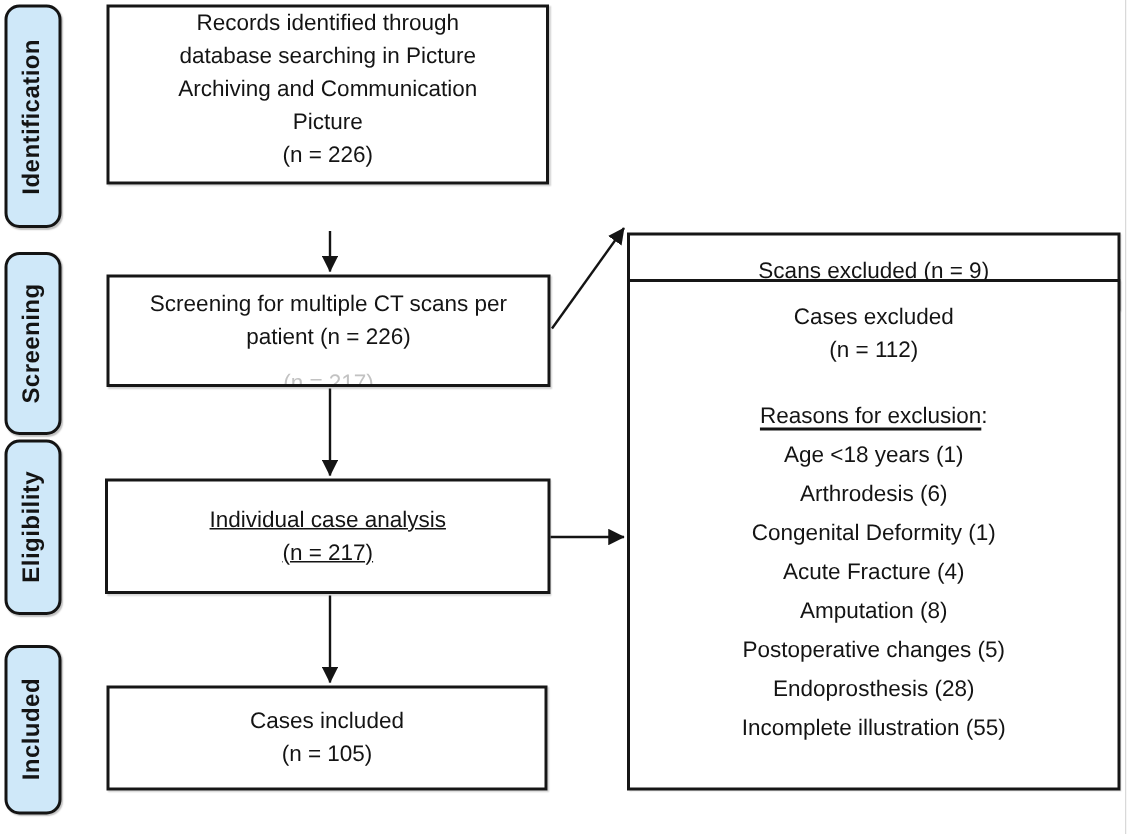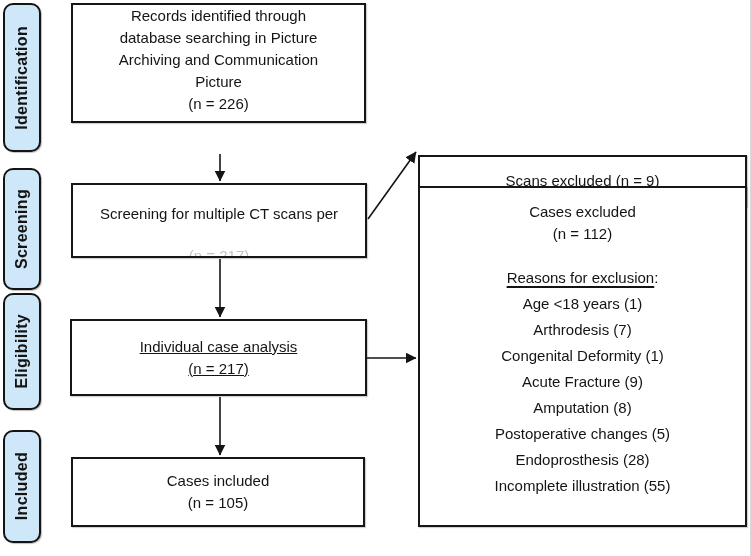--- a/index.html
+++ b/index.html
@@ -104,40 +104,41 @@
   <div class="box" id="box-records">
     <div>Records identified through</div>
     <div>database searching in Picture</div>
     <div>Archiving and Communication</div>
     <div>Picture</div>
     <div>(n = 226)</div>
   </div>
 
   <div class="box" id="box-screening">
     <div>Screening for multiple CT scans per</div>
+    <div>patient (n = 226)</div>
     <div class="ghost-line">(n = 217)</div>
   </div>
 
   <div class="box" id="box-scans-excluded">
     <div>Scans excluded (n = 9)</div>
   </div>
 
   <div class="box" id="box-case-analysis">
     <div>Individual case analysis</div>
     <div>(n = 217)</div>
   </div>
 
   <div class="box" id="box-cases-excluded">
     <div>Cases excluded</div>
     <div>(n = 112)</div>
     <div class="reasons-heading"><span class="underlined">Reasons for exclusion</span><span>:</span></div>
     <div class="reason-item">Age &lt;18 years (1)</div>
-    <div class="reason-item">Arthrodesis (7)</div>
+    <div class="reason-item">Arthrodesis (6)</div>
     <div class="reason-item">Congenital Deformity (1)</div>
-    <div class="reason-item">Acute Fracture (9)</div>
+    <div class="reason-item">Acute Fracture (4)</div>
     <div class="reason-item">Amputation (8)</div>
     <div class="reason-item">Postoperative changes (5)</div>
     <div class="reason-item">Endoprosthesis (28)</div>
     <div class="reason-item">Incomplete illustration (55)</div>
   </div>
 
   <div class="box" id="box-cases-included">
     <div>Cases included</div>
     <div>(n = 105)</div>
   </div>

